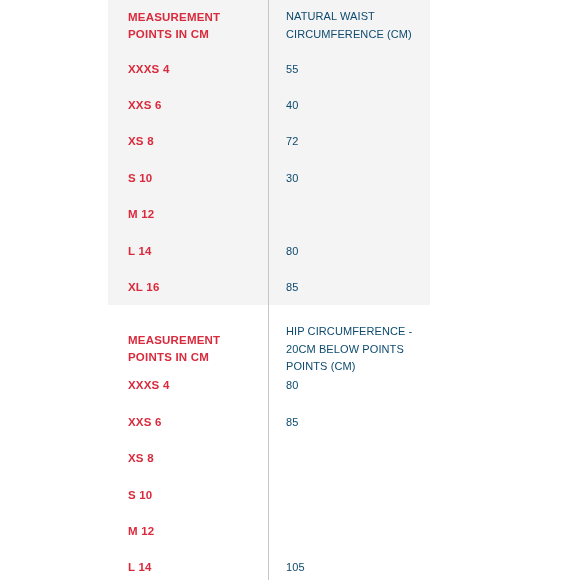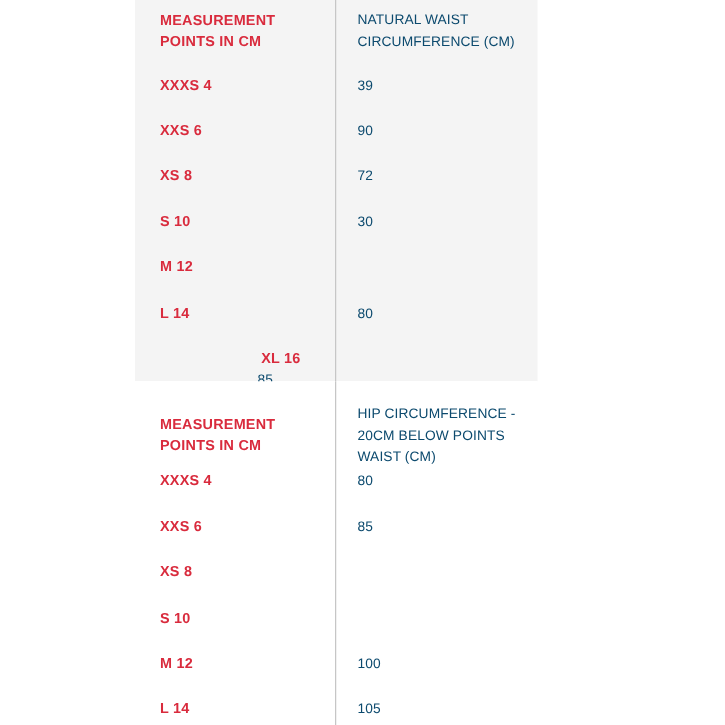--- a/index.html
+++ b/index.html
@@ -100,26 +100,26 @@
         <span class="hdr-line">POINTS IN CM</span>
       </div>
       <div class="cell-right">
         <span class="hdr-line">NATURAL WAIST</span>
         <span class="hdr-line">CIRCUMFERENCE (CM)</span>
       </div>
     </div>
 
     <div class="abs-row" style="top:61px;">
       <div class="cell-left">XXXS 4</div>
-      <div class="cell-right">39</div>
+      <div class="cell-right">55</div>
     </div>
 
     <div class="abs-row" style="top:97px;">
       <div class="cell-left">XXS 6</div>
-      <div class="cell-right">90</div>
+      <div class="cell-right">40</div>
     </div>
 
     <div class="abs-row" style="top:133px;">
       <div class="cell-left">XS 8</div>
       <div class="cell-right">72</div>
     </div>
 
     <div class="abs-row" style="top:170px;">
       <div class="cell-left">S 10</div>
       <div class="cell-right">30</div>
@@ -127,39 +127,39 @@
 
     <div class="abs-row" style="top:206px;">
       <div class="cell-left">M 12</div>
     </div>
 
     <div class="abs-row" style="top:243px;">
       <div class="cell-left">L 14</div>
       <div class="cell-right">80</div>
     </div>
 
-    <div class="abs-row" style="top:279px;flex-direction:column;">
+    <div class="abs-row" style="top:279px;">
       <div class="cell-left">XL 16</div>
       <div class="cell-right">85</div>
     </div>
   </div>
 
   <div class="size-table panel-plain" style="top:305px; height:275px;">
 
     <div class="col-divider"></div>
 
     <div class="abs-row" style="top:18px;">
       <div class="cell-left">
         <span class="hdr-line">MEASUREMENT</span>
         <span class="hdr-line">POINTS IN CM</span>
       </div>
       <div class="cell-right">
         <span class="hdr-line">HIP CIRCUMFERENCE -</span>
         <span class="hdr-line">20CM BELOW POINTS</span>
-        <span class="hdr-line">WAIST (CM)</span>
+        <span class="hdr-line">POINTS (CM)</span>
       </div>
     </div>
 
     <div class="abs-row" style="top:72px;">
       <div class="cell-left">XXXS 4</div>
       <div class="cell-right">80</div>
     </div>
 
     <div class="abs-row" style="top:109px;">
       <div class="cell-left">XXS 6</div>
@@ -169,21 +169,20 @@
     <div class="abs-row" style="top:145px;">
       <div class="cell-left">XS 8</div>
     </div>
 
     <div class="abs-row" style="top:182px;">
       <div class="cell-left">S 10</div>
     </div>
 
     <div class="abs-row" style="top:218px;">
       <div class="cell-left">M 12</div>
-      <div class="cell-right">100</div>
     </div>
 
     <div class="abs-row" style="top:254px;">
       <div class="cell-left">L 14</div>
       <div class="cell-right">105</div>
     </div>
   </div>
 
 </div>
 

